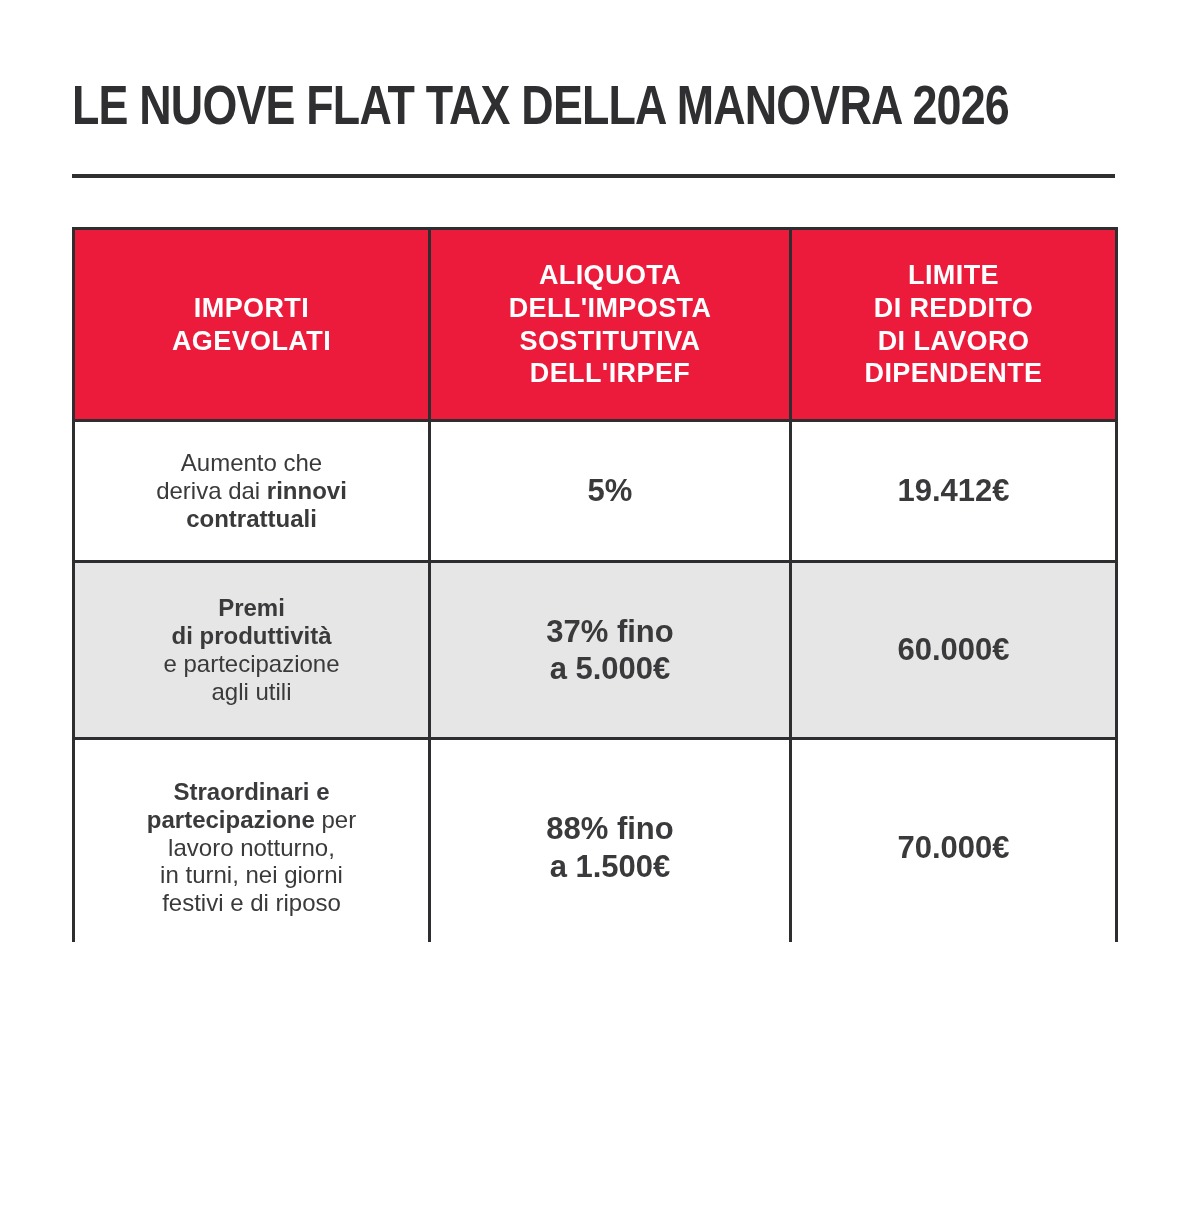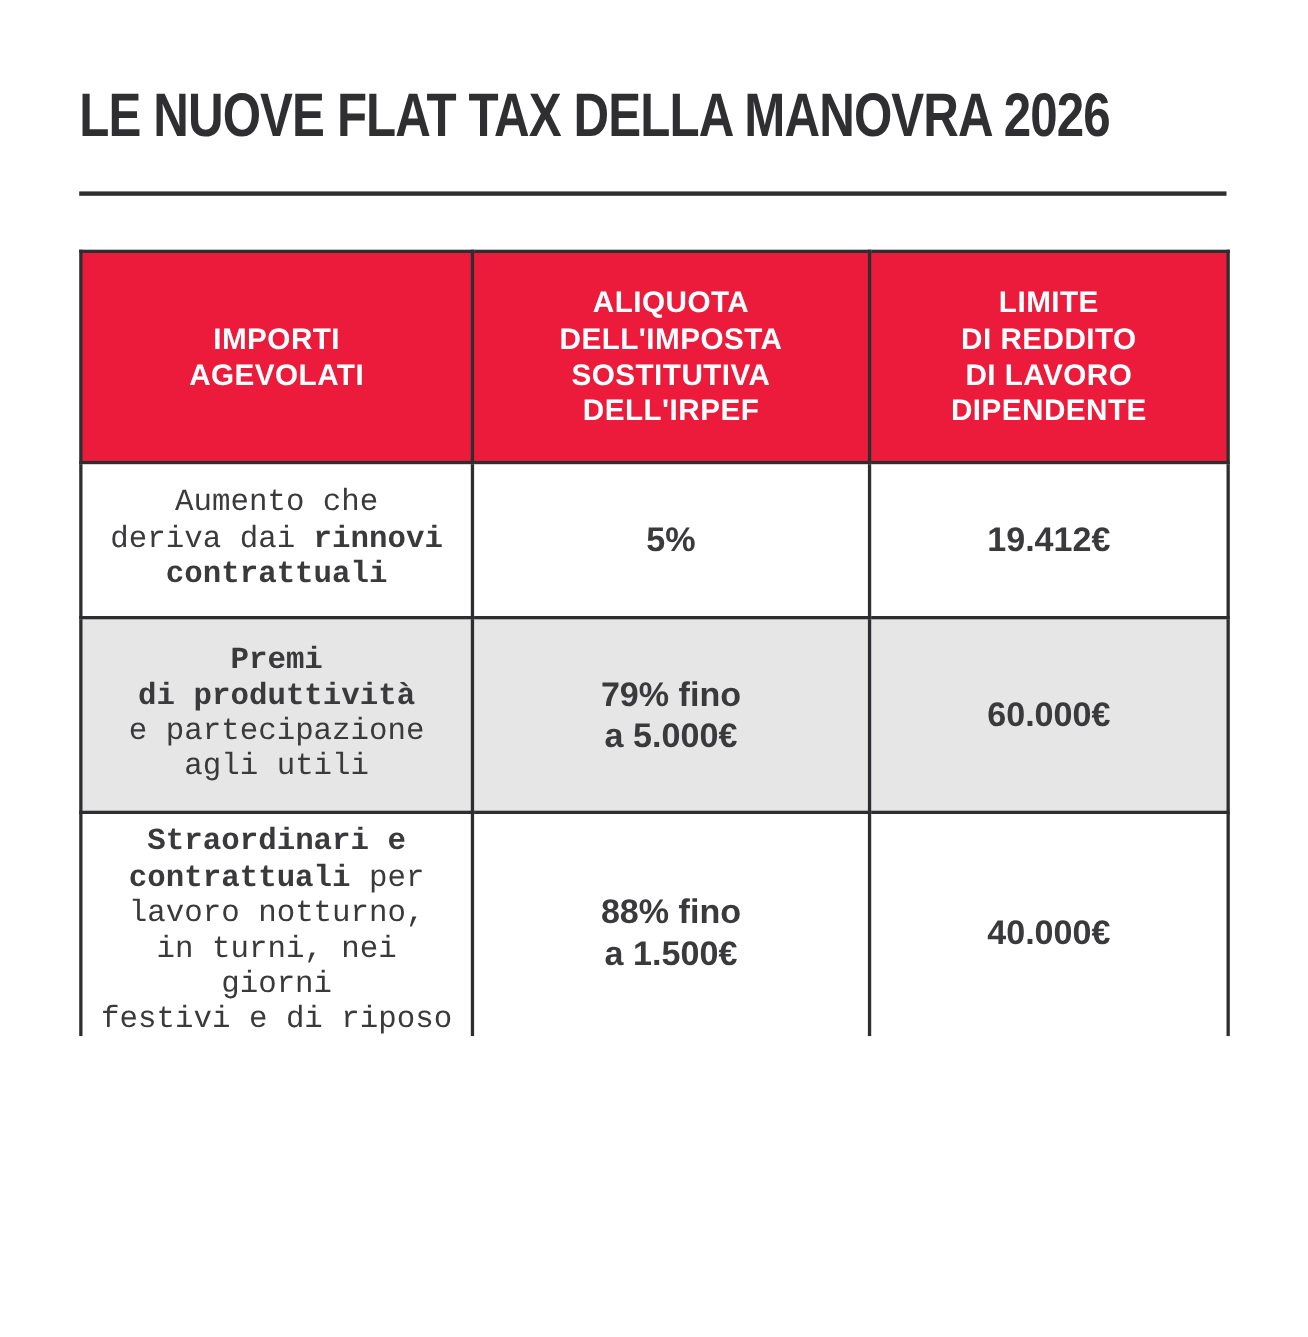--- a/index.html
+++ b/index.html
@@ -42,21 +42,21 @@
     white-space:pre-line;padding:6px 14px;box-sizing:border-box;
   }
   table.flat-tax thead tr{height:192px;}
   table.flat-tax tbody tr.r0{height:141px;}
   table.flat-tax tbody tr.r1{height:177px;}
   table.flat-tax tbody tr.r2{height:218px;}
   table.flat-tax th{
     background:var(--header-red);color:#ffffff;
     font-size:27px;font-weight:700;line-height:1.22;letter-spacing:.4px;
   }
-  td.importi{font-size:28px;font-weight:400;line-height:1.16;color:var(--text-dark);font-family:Liberation Mono, monospace;}
+  td.importi{font-size:24px;font-weight:400;line-height:1.16;color:var(--text-dark);}
   td.importi span.b{font-weight:700;}
   td.value{font-size:31px;font-weight:700;line-height:1.2;color:var(--text-dark);}
   tr.shaded td{background:var(--row-alt-gray);}
 
   .footer{
     position:absolute;left:0;top:1045px;width:1189px;
     display:flex;justify-content:space-between;align-items:center;margin-left:16px;
   }
   .per{
     font-size:30px;color:var(--per-gray);font-weight:400;
@@ -99,33 +99,33 @@
 deriva dai </span><span class="b">rinnovi
 contrattuali</span></td>
         <td class="value">5%</td>
         <td class="value">19.412€</td>
       </tr>
       <tr class="r1 shaded">
         <td class="importi"><span class="b">Premi
 di produttività</span><span>
 e partecipazione
 agli utili</span></td>
-        <td class="value">79% fino
+        <td class="value">37% fino
 a 5.000€</td>
         <td class="value">60.000€</td>
       </tr>
       <tr class="r2">
         <td class="importi"><span class="b">Straordinari e
-contrattuali</span><span> per
+partecipazione</span><span> per
 lavoro notturno,
 in turni, nei giorni
 festivi e di riposo</span></td>
         <td class="value">88% fino
 a 1.500€</td>
-        <td class="value">40.000€</td>
+        <td class="value">70.000€</td>
       </tr>
     </tbody>
   </table>
 
   <div class="footer">
 
     <svg class="logo-f" width="110" height="113" viewBox="0 0 110 113" xmlns="http://www.w3.org/2000/svg">
 
       <polyline points="48,2 108,2 108,31" fill="none" stroke="var(--logo-bracket-gray,#999fa6)" stroke-width="4"></polyline>
       <polyline points="42,9 101,9 101,25" fill="none" stroke="var(--logo-bracket-gray,#999fa6)" stroke-width="4"></polyline>

